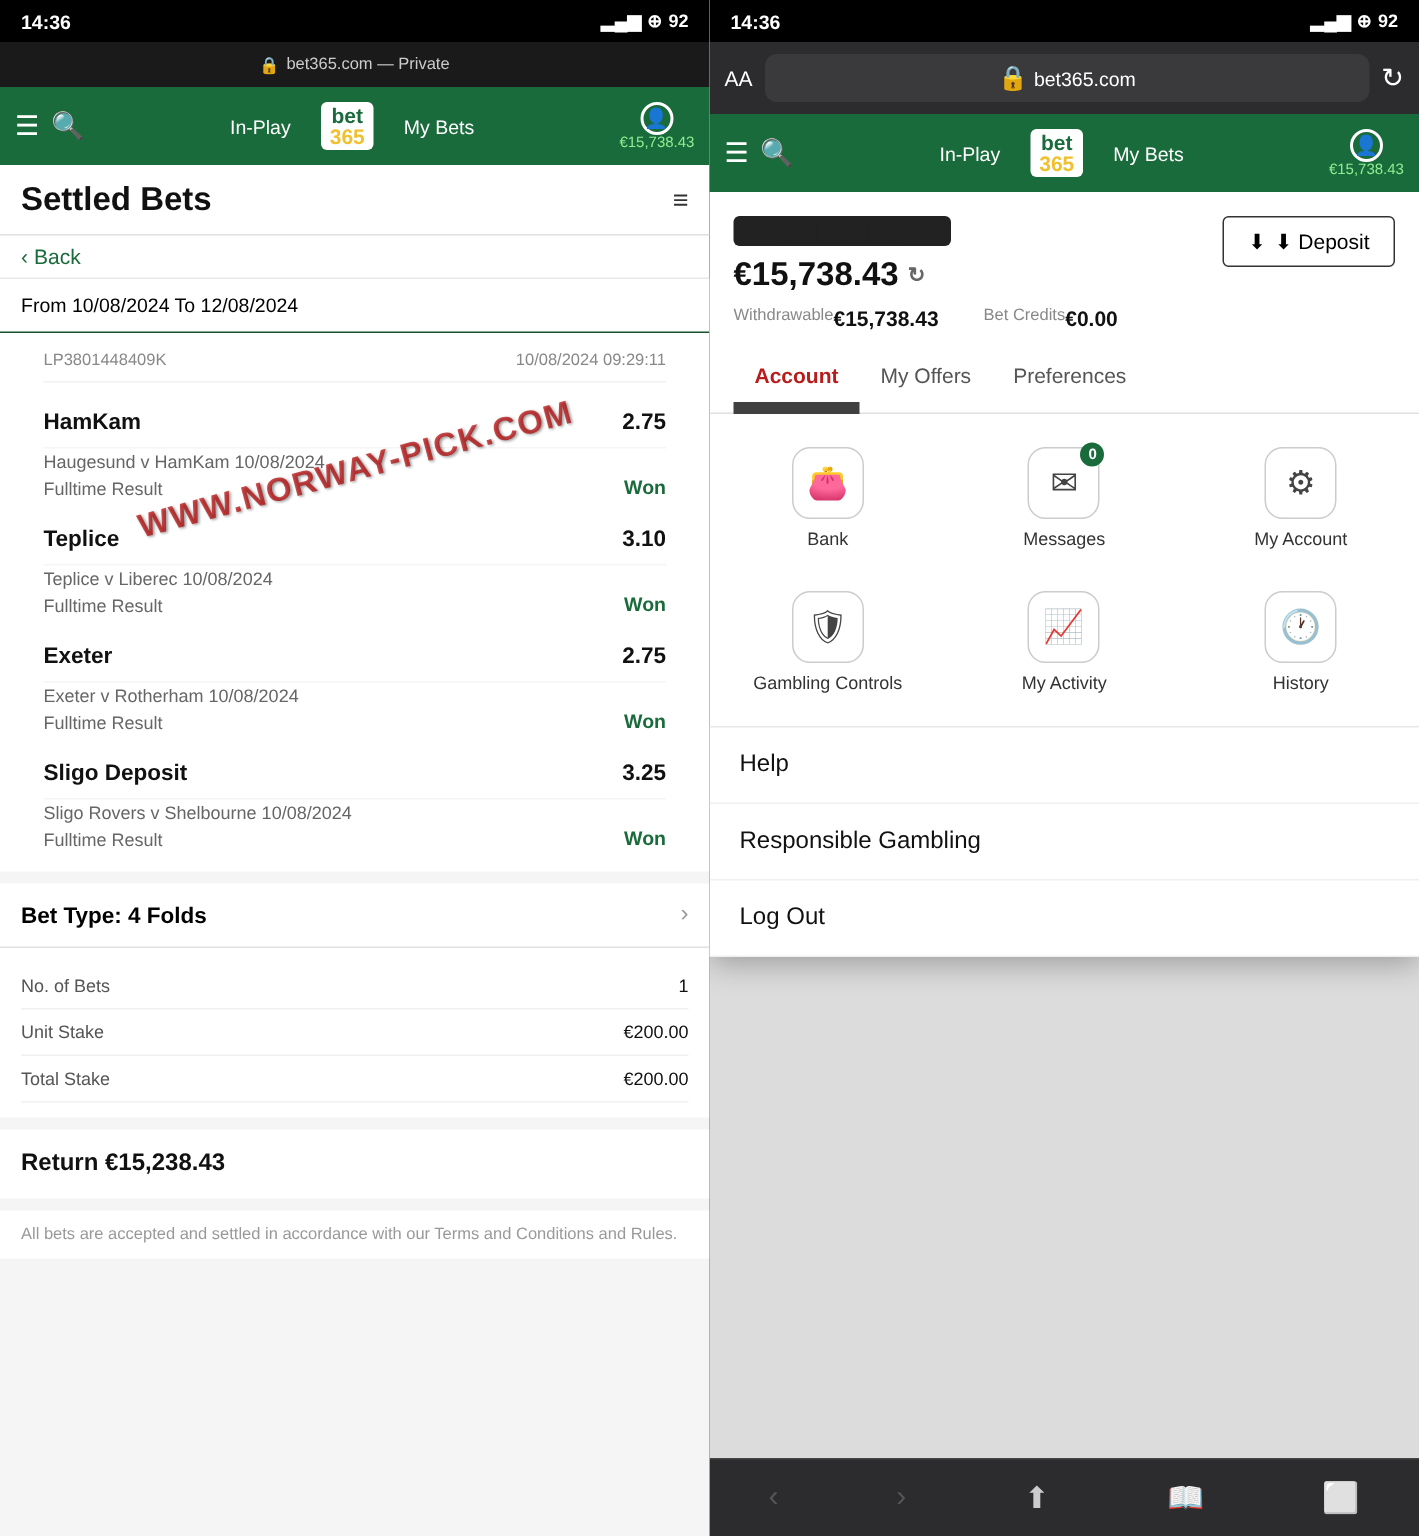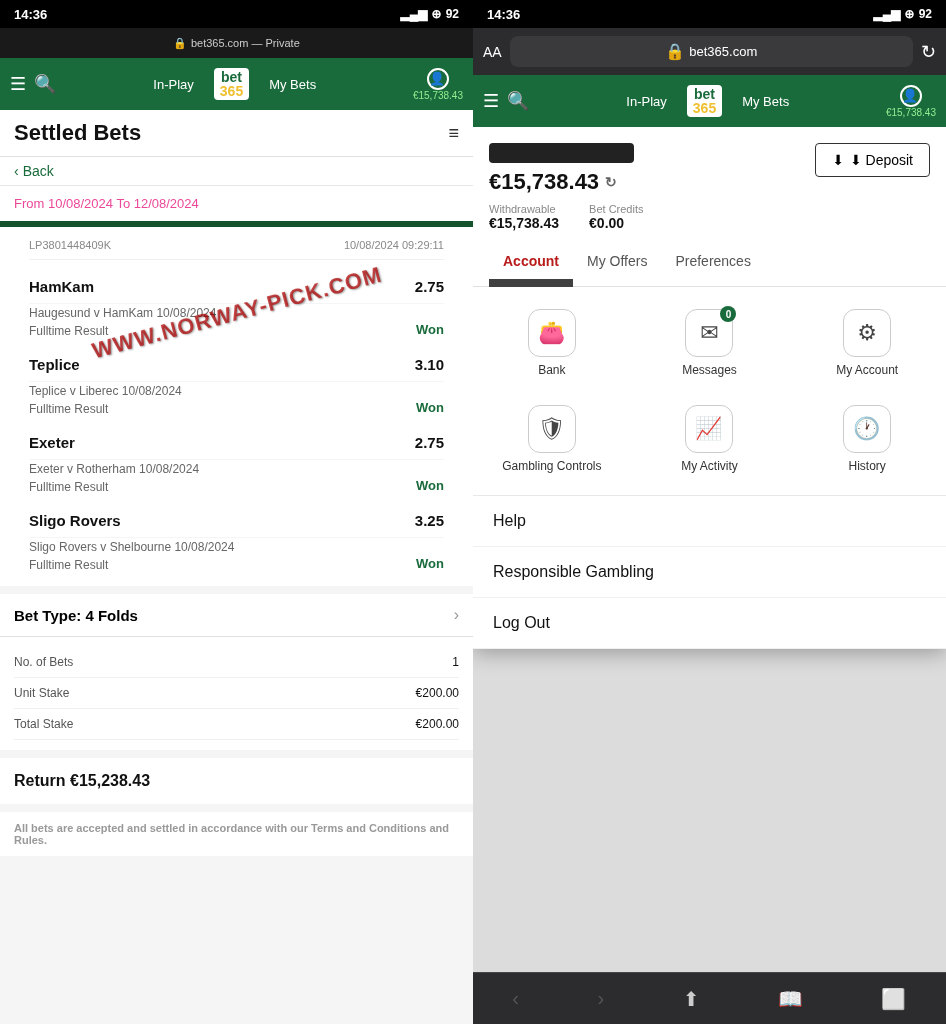--- a/index.html
+++ b/index.html
@@ -161,23 +161,23 @@
 
     .content-area {
       flex: 1;
       overflow-y: auto;
       background: #f5f5f5;
     }
 
     .date-range {
       padding: 10px 14px;
       font-size: 13px;
-      color: #ec4899;
-      background: #fff;
-      border-bottom: 6px solid #14532d;
+      color: #000000;
+      background: #fff;
+      border-bottom: 1px solid #14532d;
     }
 
     .bet-card {
       background: #fff;
       margin-bottom: 8px;
       padding: 12px 29px;
     }
 
     .bet-ref {
       display: flex;
@@ -272,21 +272,20 @@
       color: #111;
       margin-top: 8px;
     }
 
     .disclaimer {
       background: #fff;
       padding: 10px 14px;
       font-size: 11px;
       color: #999;
       margin-top: 8px;
-      font-weight: bold;
     }
 
     .watermark {
       position: absolute;
       top: 300px;
       left: 50%;
       transform: translateX(-50%) rotate(-15deg);
       font-size: 22px;
       font-weight: 900;
       color: rgba(180,0,0,0.7);
@@ -438,21 +437,21 @@
     }
 
     .account-sub-balances {
       display: flex;
       gap: 30px;
       padding: 8px 16px 12px;
     }
 
     .sub-balance-item {
       display: flex;
-      flex-direction: column;
+      flex-direction: row;
     }
 
     .sub-balance-label {
       font-size: 11px;
       color: #888;
     }
 
     .sub-balance-value {
       font-size: 14px;
       font-weight: 600;
@@ -669,21 +668,21 @@
         </div>
         <div class="bet-detail">Exeter v Rotherham 10/08/2024</div>
         <div style="display:flex;justify-content:space-between;">
           <span class="bet-detail">Fulltime Result</span>
           <span class="bet-result">Won</span>
         </div>
       </div>
 
       <div style="margin-top:8px;">
         <div class="bet-row">
-          <span class="bet-name">Sligo Rovers</span>
+          <span class="bet-name">Sligo Deposit</span>
           <span class="bet-odds">3.25</span>
         </div>
         <div class="bet-detail">Sligo Rovers v Shelbourne 10/08/2024</div>
         <div style="display:flex;justify-content:space-between;">
           <span class="bet-detail">Fulltime Result</span>
           <span class="bet-result">Won</span>
         </div>
       </div>
     </div>
 

